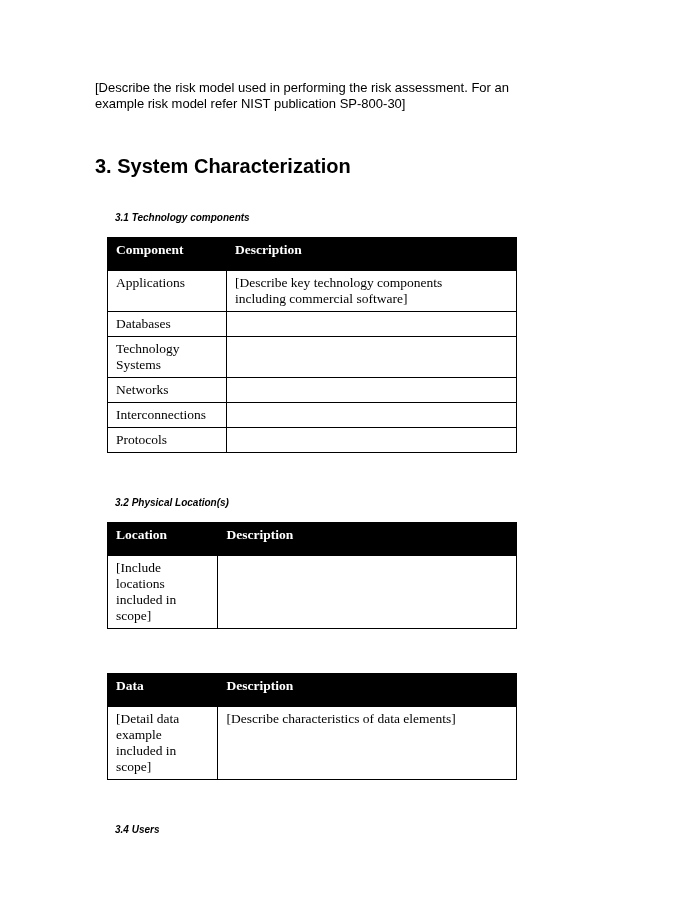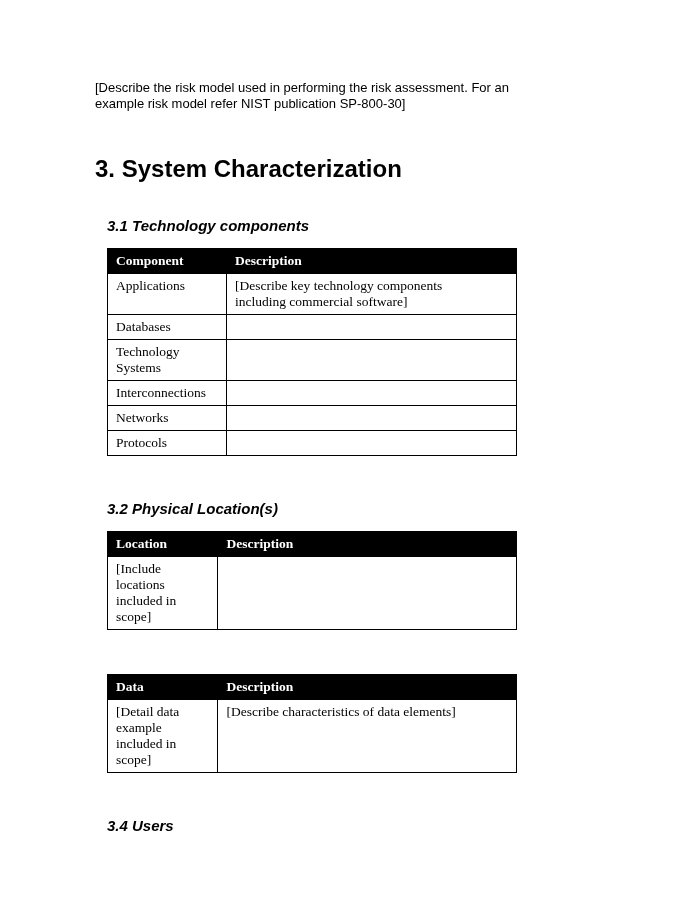--- a/index.html
+++ b/index.html
@@ -18,44 +18,44 @@
   }
   .intro {
     font-family: Arial, Helvetica, sans-serif;
     font-size: 13px;
     line-height: 1.25;
     margin-bottom: 42px;
   }
   h2.section {
     font-family: Arial, Helvetica, sans-serif;
     font-weight: bold;
-    font-size: 24px;
+    font-size: 20px;
     margin: 0 0 34px 0;
   }
   h3.subsection {
     font-family: Arial, Helvetica, sans-serif;
     font-weight: bold;
     font-style: italic;
-    font-size: 15px;
-    margin: 0 0 14px 12px;
+    font-size: 10px;
+    margin: 0 0 14px 20px;
   }
   .tblwrap {
     margin: 0 8px 44px 12px;
   }
   table {
     width: 100%;
     border-collapse: collapse;
     font-size: 13.5px;
   }
   th {
     background: #000;
     color: #fff;
     font-weight: bold;
     text-align: left;
-    padding: 4px 8px 4px 8px;
+    padding: 4px 8px 12px 8px;
     border: 1px solid #000;
     font-family: "Times New Roman", Times, serif;
   }
   td {
     border: 1px solid #000;
     padding: 4px 20px 4px 8px;
     vertical-align: top;
     font-family: "Times New Roman", Times, serif;
   }
   .col-narrow { width: 27%; }
@@ -85,25 +85,25 @@
         </tr>
         <tr>
           <td>Databases</td>
           <td></td>
         </tr>
         <tr>
           <td>Technology Systems</td>
           <td></td>
         </tr>
         <tr>
-          <td>Interconnections</td>
+          <td>Networks</td>
           <td></td>
         </tr>
         <tr>
-          <td>Networks</td>
+          <td>Interconnections</td>
           <td></td>
         </tr>
         <tr>
           <td>Protocols</td>
           <td></td>
         </tr>
       </tbody>
     </table>
   </div>
 

